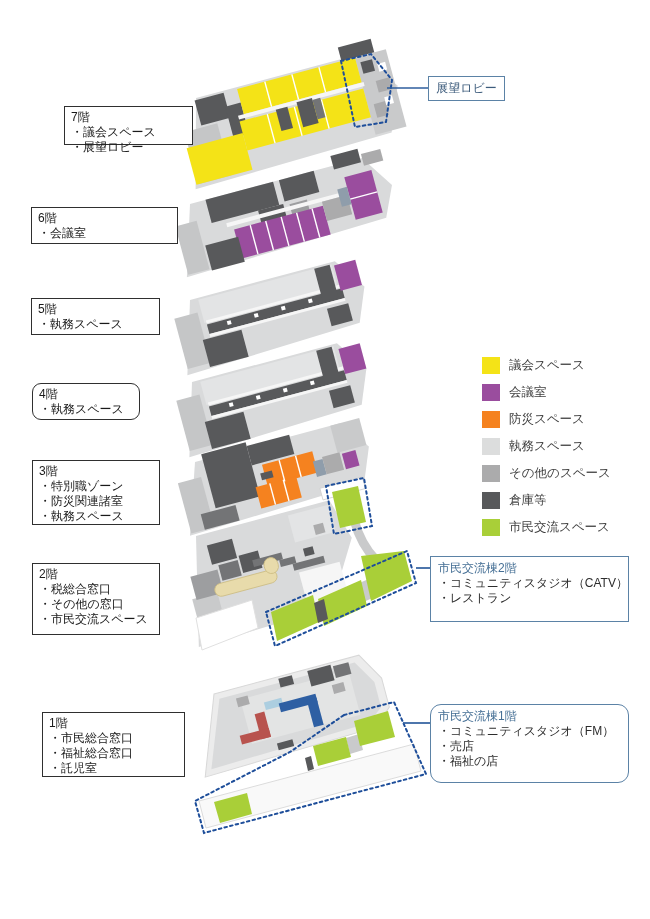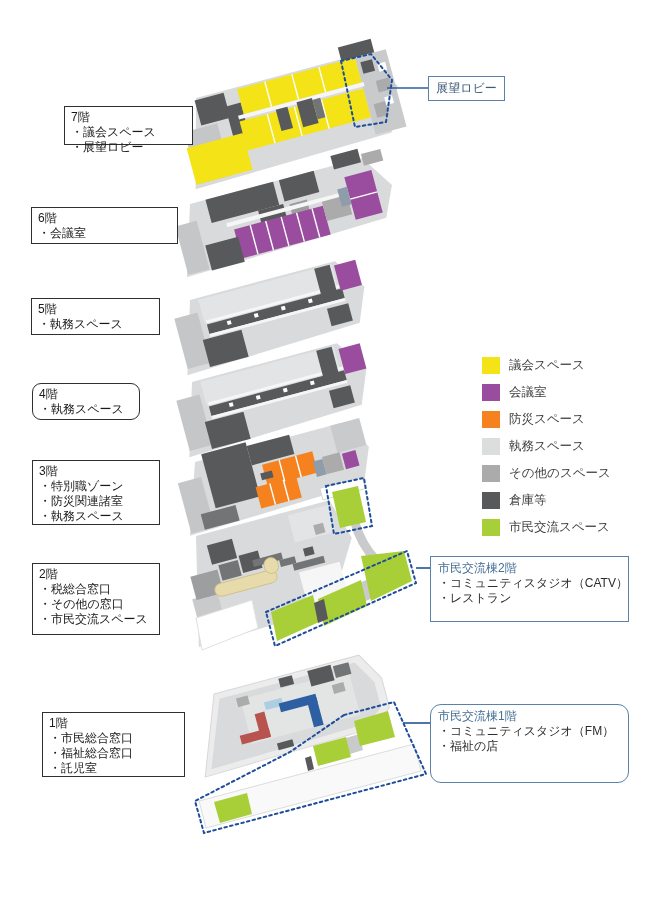--- a/index.html
+++ b/index.html
@@ -261,15 +261,16 @@
     <span>展望ロビー</span>
   </div>
   <div class="callout" id="co-f2">
     <div class="co-title">市民交流棟2階</div>
     <div class="co-item">・コミュニティスタジオ（CATV）</div>
     <div class="co-item">・レストラン</div>
   </div>
   <div class="callout" id="co-f1">
     <div class="co-title">市民交流棟1階</div>
     <div class="co-item">・コミュニティスタジオ（FM）</div>
+    <div class="co-item">・売店</div>
     <div class="co-item">・福祉の店</div>
   </div>
 </div>
 
 </body></html>

